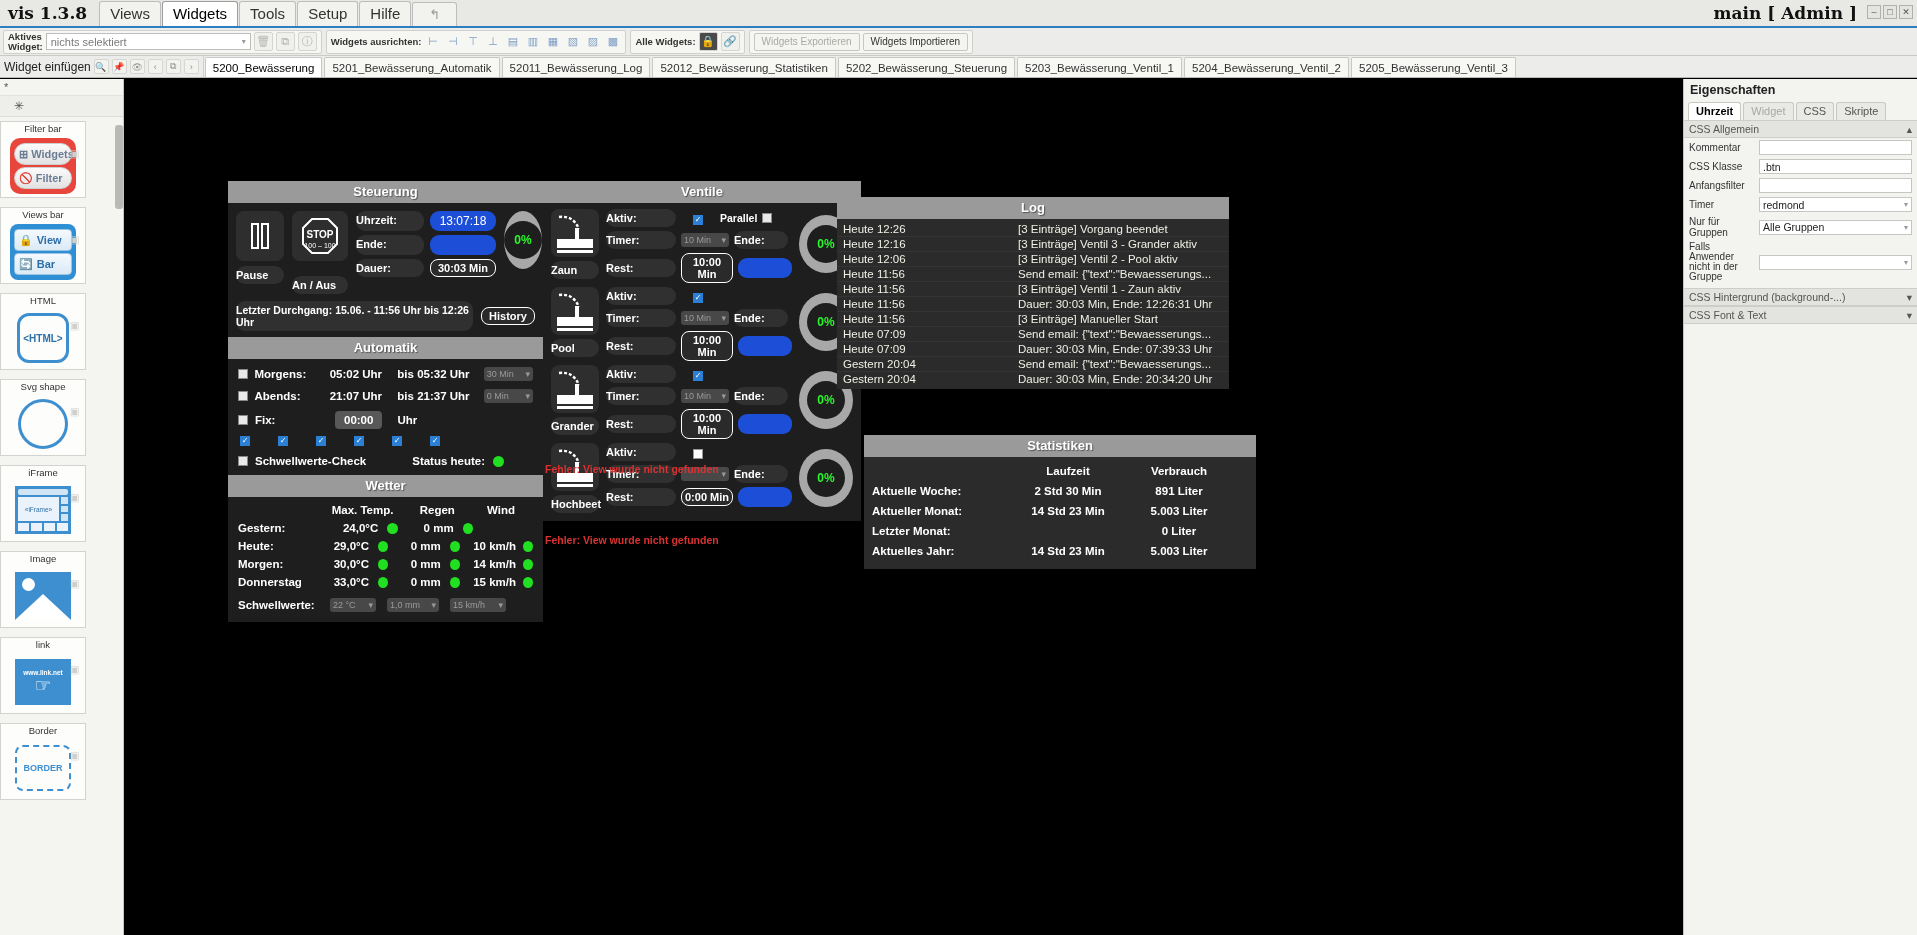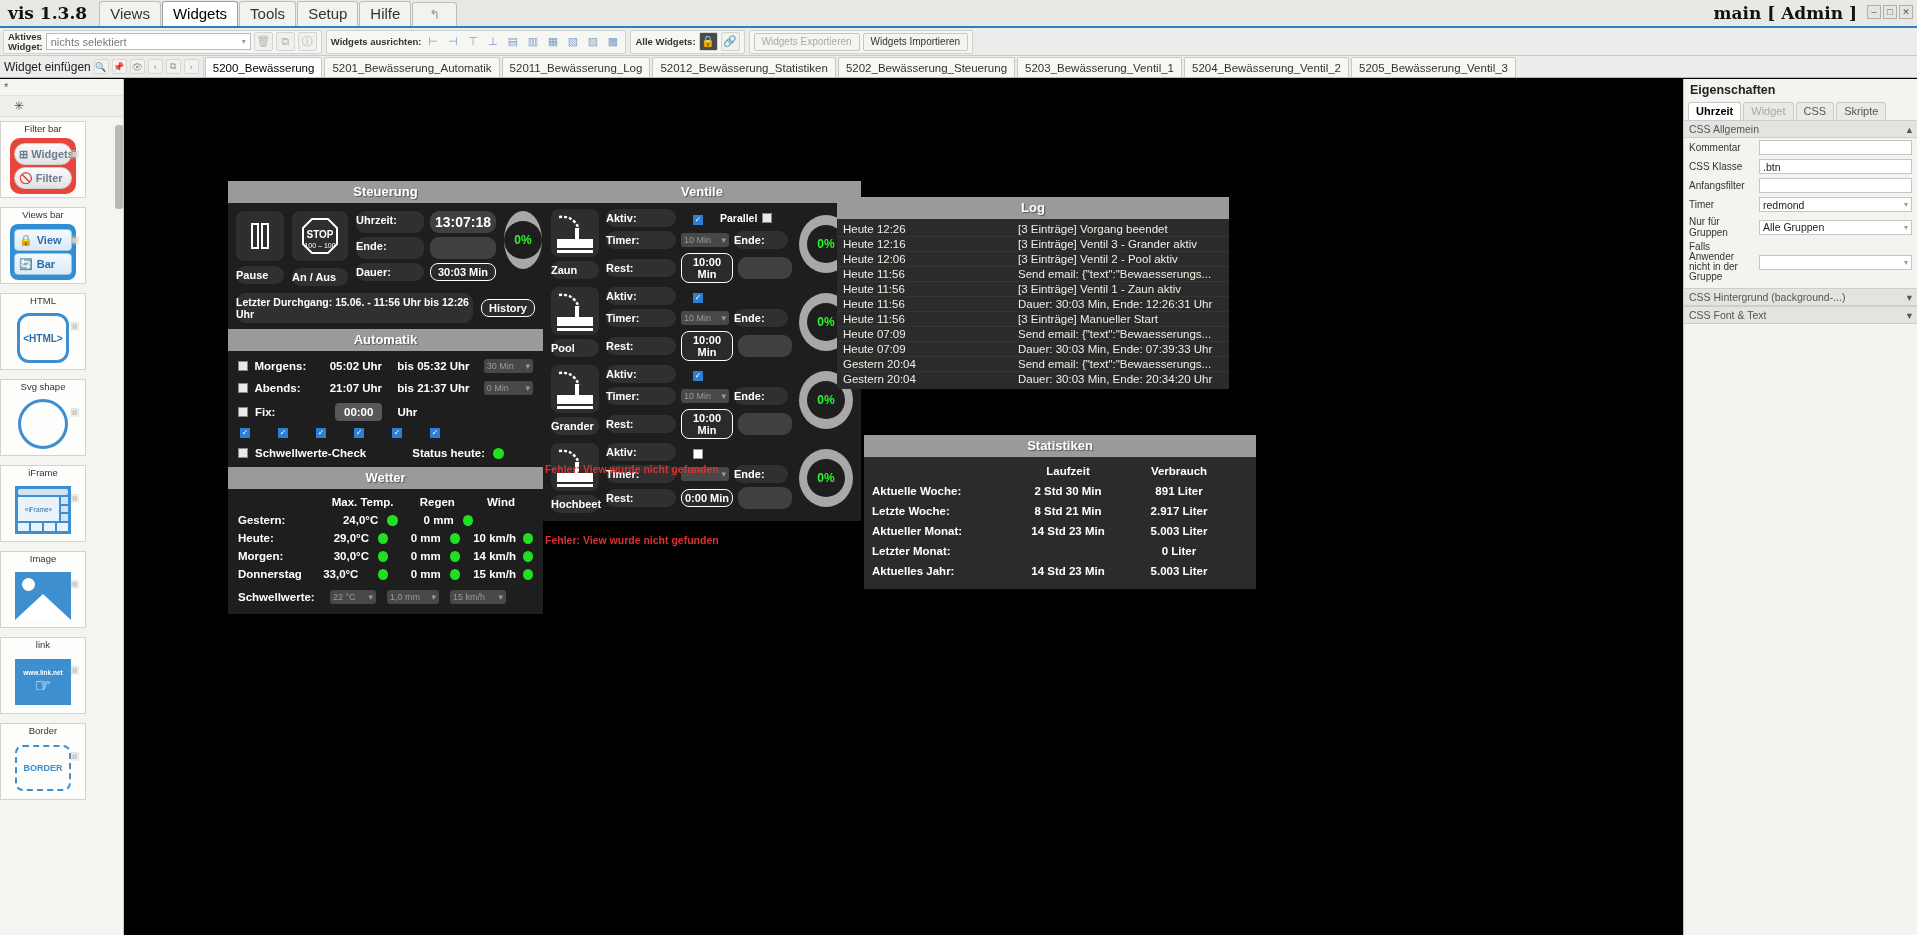--- a/index.html
+++ b/index.html
@@ -125,22 +125,22 @@
 
   
   #canvas { flex:1; background:#000; position:relative; overflow:hidden; }
 
   .panel { position:absolute; }
   .phd { background:#9a9a9a; color:#fff; font-weight:bold; font-size:13px;
          text-align:center; padding:3px 0 4px 0; text-shadow:1px 1px 1px #555; }
   .pbody { background:#1e1e1e; }
   .lbl { background:#303030; border-radius:9px; color:#fff; font-weight:bold;
          font-size:11px; text-align:left; padding:3px 0; }
-  .val { background:#404040; border-radius:9px; color:#fff; font-weight:bold;
-         font-size:14px; text-align:center; padding:3px 0; }
+  .val { background:#1d4ed8; border-radius:9px; color:#fff; font-weight:normal;
+         font-size:12px; text-align:center; padding:3px 0; }
   .valw { background:#2a2a2a; border:1px solid #fff; border-radius:8px; color:#fff;
           font-weight:bold; font-size:11px; text-align:center; padding:2px 0; }
   .bigbtn { background:#2e2e2e; border-radius:8px; display:flex; align-items:center;
             justify-content:center; }
   .dot { width:11px; height:11px; border-radius:50%; background:#21e021;
          display:inline-block; }
   .gauge { width:58px; height:58px; border-radius:50%;
            background:conic-gradient(#a8a8a8 0deg 360deg); display:flex;
            align-items:center; justify-content:center; }
   .gauge .hole { width:38px; height:38px; border-radius:50%; background:#1e1e1e;
@@ -402,21 +402,21 @@
             <div class="lbl" style="margin-top:5px;width:48px;">Pause</div>
           </div>
           <div>
             <div class="bigbtn" style="width:56px;height:50px;">
               <svg width="40" height="40" viewBox="0 0 40 40">
                 <polygon points="12,3 28,3 37,12 37,28 28,37 12,37 3,28 3,12" fill="none" stroke="#fff" stroke-width="2"></polygon>
                 <text x="20" y="22" font-size="10" font-family="Liberation Sans, sans-serif" font-weight="bold" fill="#fff" text-anchor="middle">STOP</text>
                 <text x="20" y="32" font-size="7" font-family="Liberation Sans, sans-serif" fill="#fff" text-anchor="middle">100 – 100</text>
               </svg>
             </div>
-            <div class="lbl" style="margin-top:7px;width:56px;">An / Aus</div>
+            <div class="lbl" style="margin-top:15px;width:56px;">An / Aus</div>
           </div>
           <div style="flex:1;">
             <div style="display:flex; gap:6px; margin-bottom:4px;">
               <div class="lbl" style="width:68px;">Uhrzeit:</div>
               <div class="val" style="width:66px;">13:07:18</div>
             </div>
             <div style="display:flex; gap:6px; margin-bottom:4px;">
               <div class="lbl" style="width:68px;">Ende:</div>
               <div class="val" style="width:66px;">&nbsp;</div>
             </div>
@@ -508,21 +508,21 @@
           <span class="wtxt" style="width:82px;">Morgen:</span>
           <span class="wtxt" style="width:62px; text-align:right;">30,0°C</span>
           <span class="dot" style="margin-left:9px;"></span>
           <span class="wtxt" style="width:48px; text-align:right; margin-left:9px;">0 mm</span>
           <span class="dot" style="margin-left:9px;"></span>
           <span class="wtxt" style="width:52px; text-align:right; margin-left:9px;">14 km/h</span>
           <span class="dot" style="margin-left:7px;"></span>
         </div>
         <div style="display:flex; align-items:center; margin-bottom:10px;">
           <span class="wtxt" style="width:82px;">Donnerstag</span>
-          <span class="wtxt" style="width:62px; text-align:center;">33,0°C</span>
+          <span class="wtxt" style="width:62px; text-align:right;">33,0°C</span>
           <span class="dot" style="margin-left:9px;"></span>
           <span class="wtxt" style="width:48px; text-align:right; margin-left:9px;">0 mm</span>
           <span class="dot" style="margin-left:9px;"></span>
           <span class="wtxt" style="width:52px; text-align:right; margin-left:9px;">15 km/h</span>
           <span class="dot" style="margin-left:7px;"></span>
         </div>
         <div style="display:flex; align-items:center;">
           <span class="wtxt" style="width:90px;">Schwellwerte:</span>
           <span class="selgr" style="width:46px; margin-left:2px;">
               <span>22 °C</span>
@@ -751,25 +751,20 @@
           <span style="width:140px;"></span>
           <span style="width:112px; text-align:center;">Laufzeit</span>
           <span style="width:110px; text-align:center;">Verbrauch</span>
         </div>
         <div class="statrow">
           <span style="width:140px;">Aktuelle Woche:</span>
           <span style="width:112px; text-align:center;">2 Std 30 Min</span>
           <span style="width:110px; text-align:center;">891 Liter</span>
         </div>
         <div class="statrow">
-          <span style="width:140px;">Letzte Woche:</span>
-          <span style="width:112px; text-align:center;">8 Std 21 Min</span>
-          <span style="width:110px; text-align:center;">2.917 Liter</span>
-        </div>
-        <div class="statrow">
           <span style="width:140px;">Aktueller Monat:</span>
           <span style="width:112px; text-align:center;">14 Std 23 Min</span>
           <span style="width:110px; text-align:center;">5.003 Liter</span>
         </div>
         <div class="statrow">
           <span style="width:140px;">Letzter Monat:</span>
           <span style="width:112px; text-align:center;"></span>
           <span style="width:110px; text-align:center;">0 Liter</span>
         </div>
         <div class="statrow">

